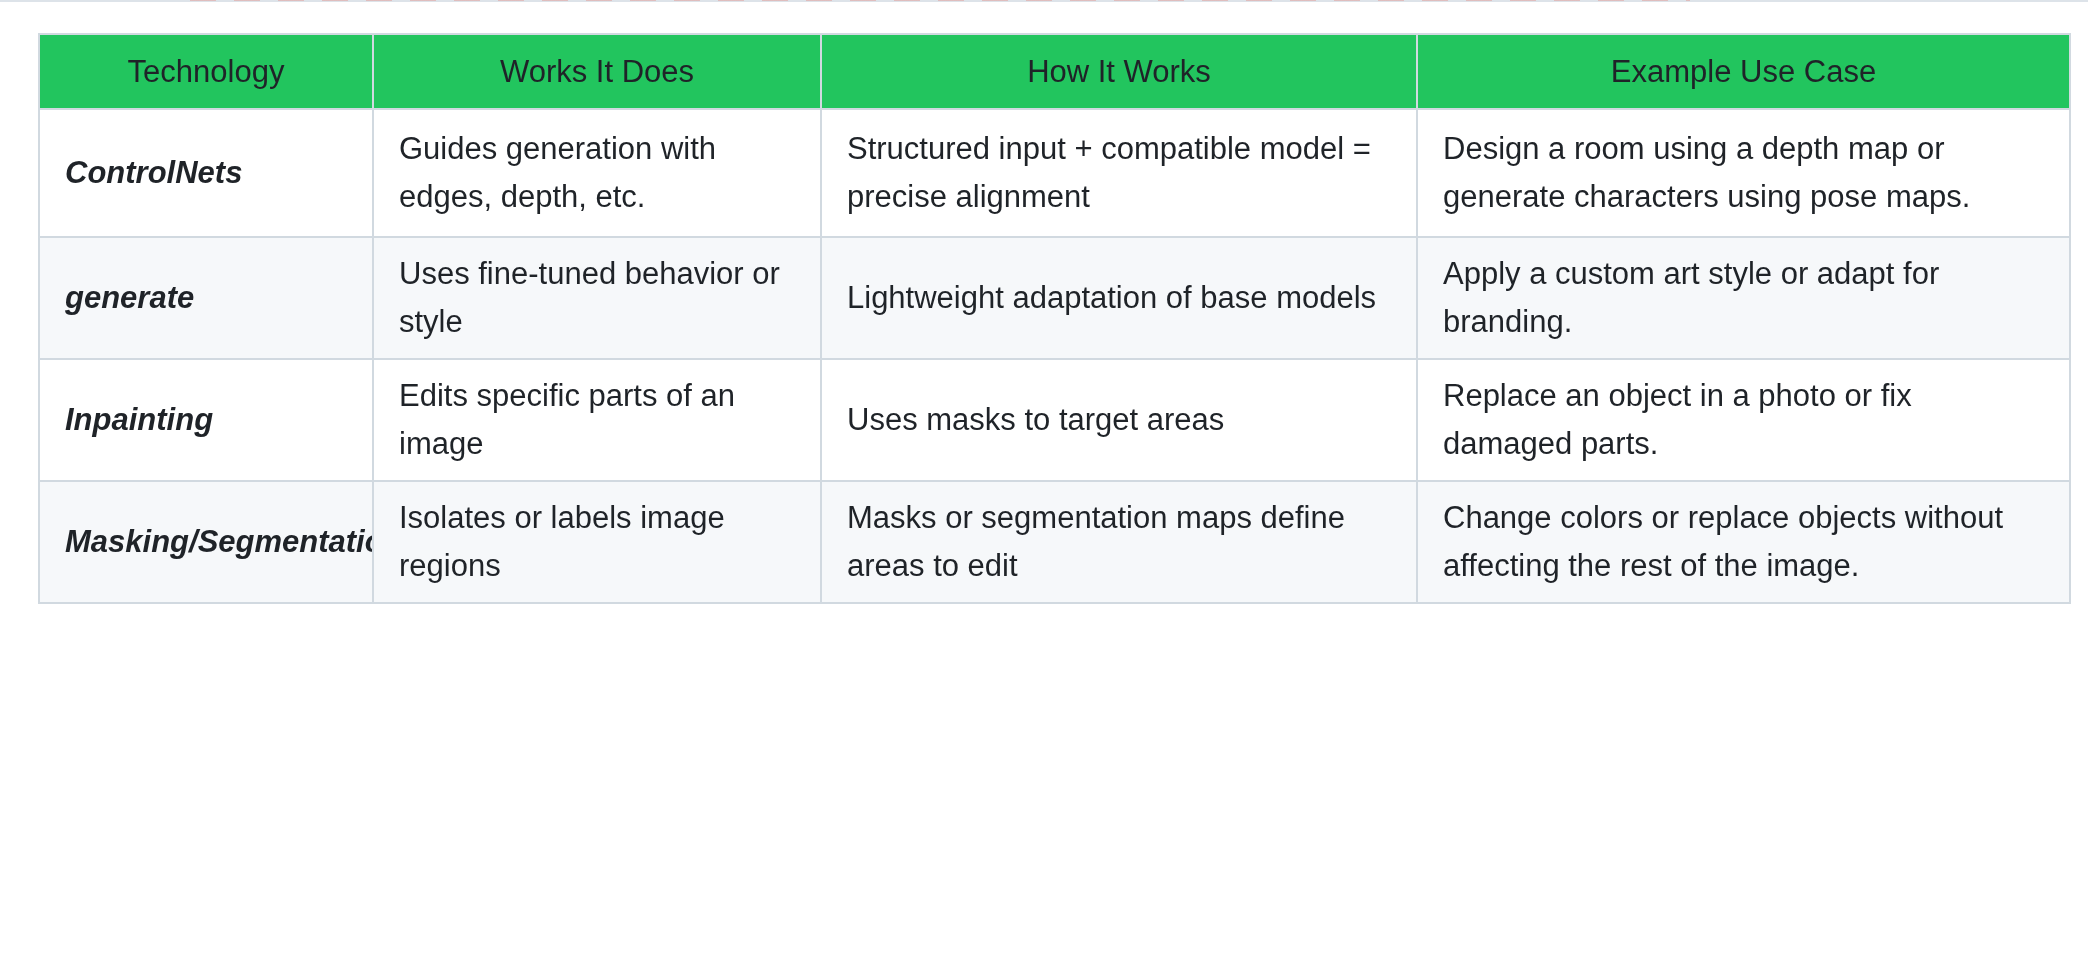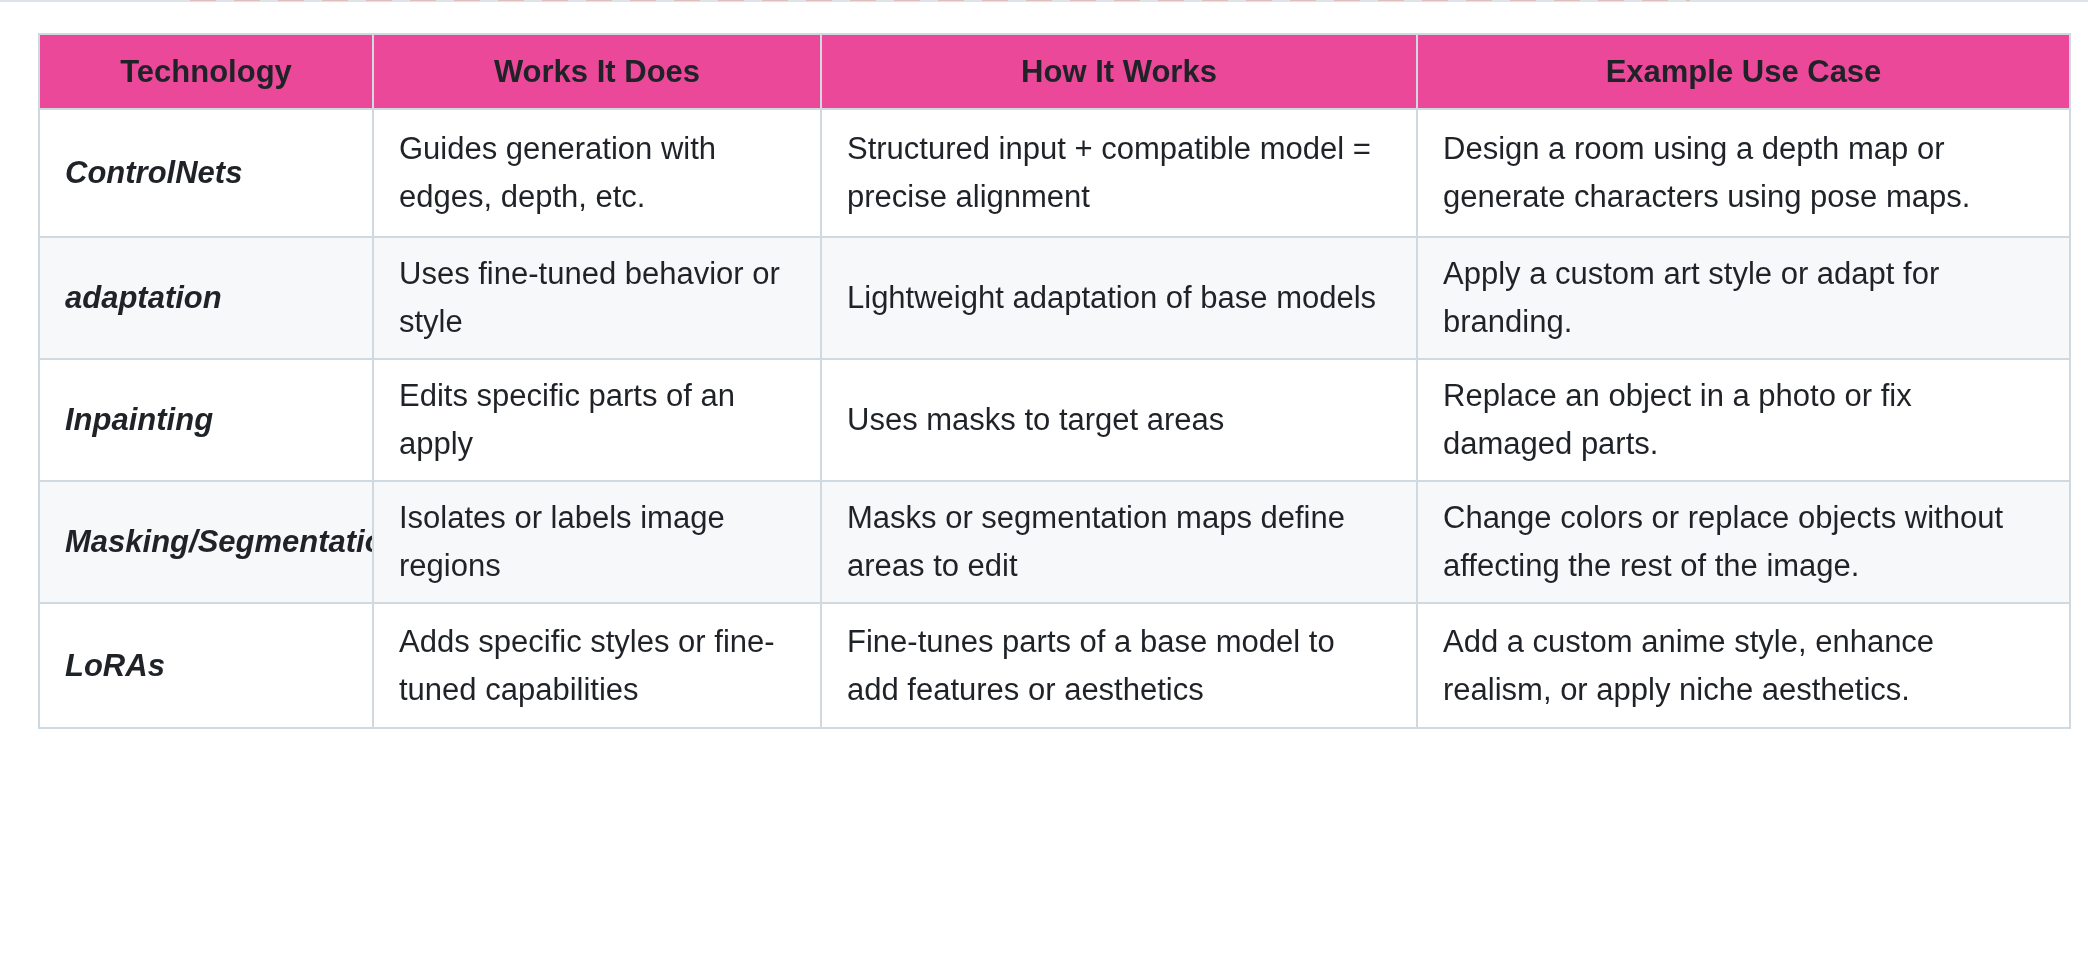--- a/index.html
+++ b/index.html
@@ -50,23 +50,23 @@
   }
   .tech-table th,
   .tech-table td {
     border: 2px solid #d1d9e0;
     padding: 10px 25px;
     vertical-align: middle;
     overflow: hidden;
   }
   .tech-table thead tr { height: 75px; }
   .tech-table th {
-    font-weight: 700;
+    font-weight: 400;
     text-align: center;
-    background: #ec4899;
+    background: #22c55e;
   }
   .tech-table td { text-align: left; }
   .tech-table td.tech { font-weight: 700; font-style: italic; }
   .tech-table tbody tr.stripe td { background: #f6f8fa; }
   .tech-table tbody tr.plain  td { background: #ffffff; }
   tr.r1 { height: 128px; }
   tr.r2 { height: 122px; }
   tr.r3 { height: 122px; border-radius: 10px; }
   tr.r4 { height: 120px; }
   tr.r5 { height: 121px; }
@@ -98,39 +98,33 @@
       </tr>
     </thead>
     <tbody>
       <tr class="plain r1">
         <td class="tech">ControlNets</td>
         <td>Guides generation with edges, depth, etc.</td>
         <td>Structured input + compatible model = precise alignment</td>
         <td>Design a room using a depth map or generate characters using pose maps.</td>
       </tr>
       <tr class="stripe r2">
-        <td class="tech">adaptation</td>
+        <td class="tech">generate</td>
         <td>Uses fine-tuned behavior or style</td>
         <td>Lightweight adaptation of base models</td>
         <td>Apply a custom art style or adapt for branding.</td>
       </tr>
       <tr class="plain r3">
         <td class="tech">Inpainting</td>
-        <td>Edits specific parts of an apply</td>
+        <td>Edits specific parts of an image</td>
         <td>Uses masks to target areas</td>
         <td>Replace an object in a photo or fix damaged parts.</td>
       </tr>
       <tr class="stripe r6">
         <td class="tech">Masking/Segmentation</td>
         <td>Isolates or labels image regions</td>
         <td>Masks or segmentation maps define areas to edit</td>
         <td>Change colors or replace objects without affecting the rest of the image.</td>
       </tr>
-      <tr class="plain r7">
-        <td class="tech">LoRAs</td>
-        <td>Adds specific styles or fine-tuned capabilities</td>
-        <td>Fine-tunes parts of a base model to add features or aesthetics</td>
-        <td>Add a custom anime style, enhance realism, or apply niche aesthetics.</td>
-      </tr>
     </tbody>
   </table>
 
 </div>
 
 </body></html>

